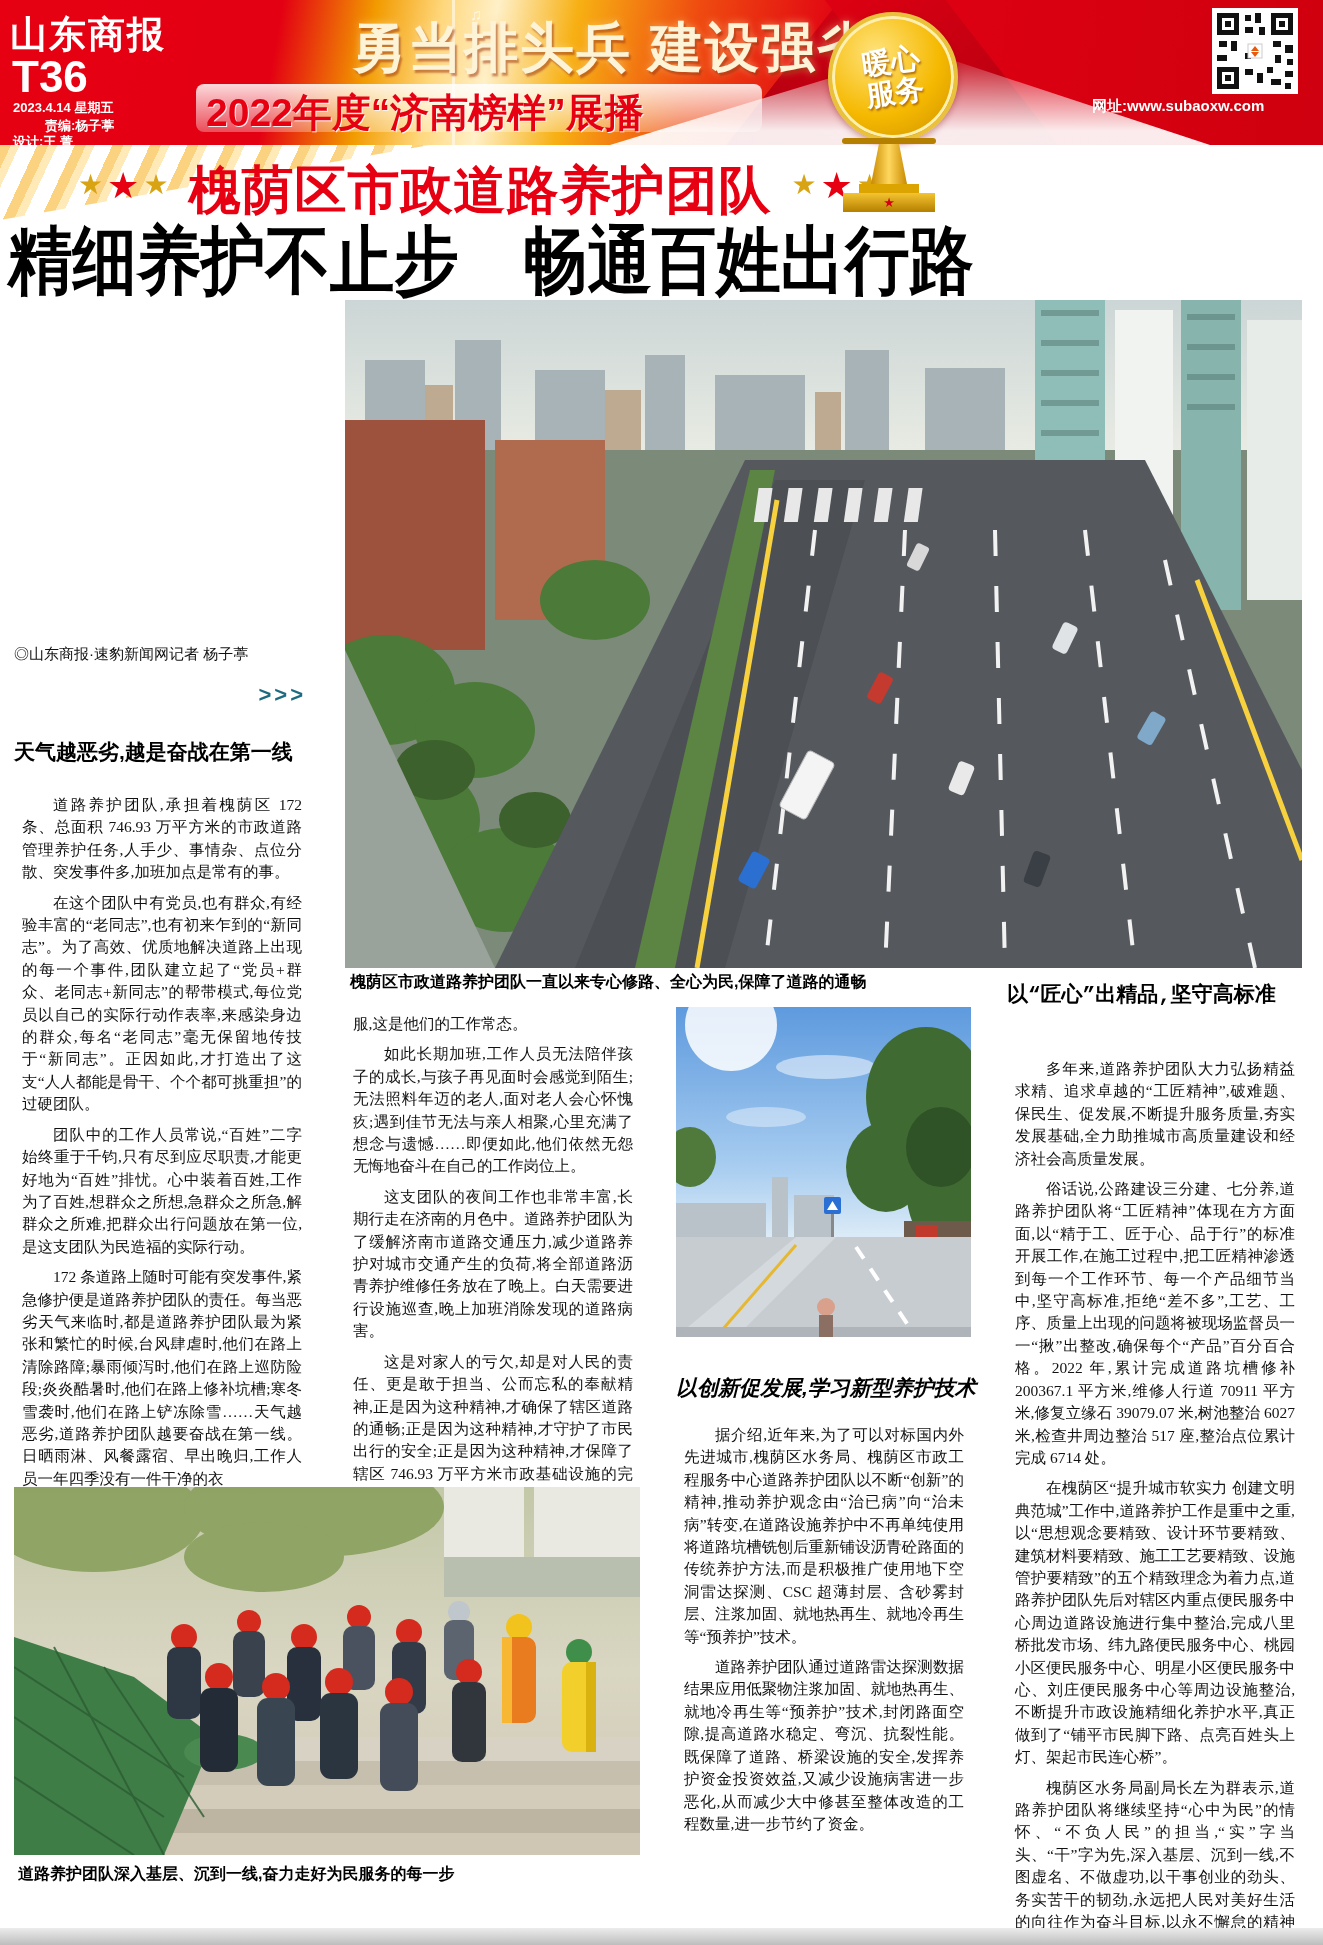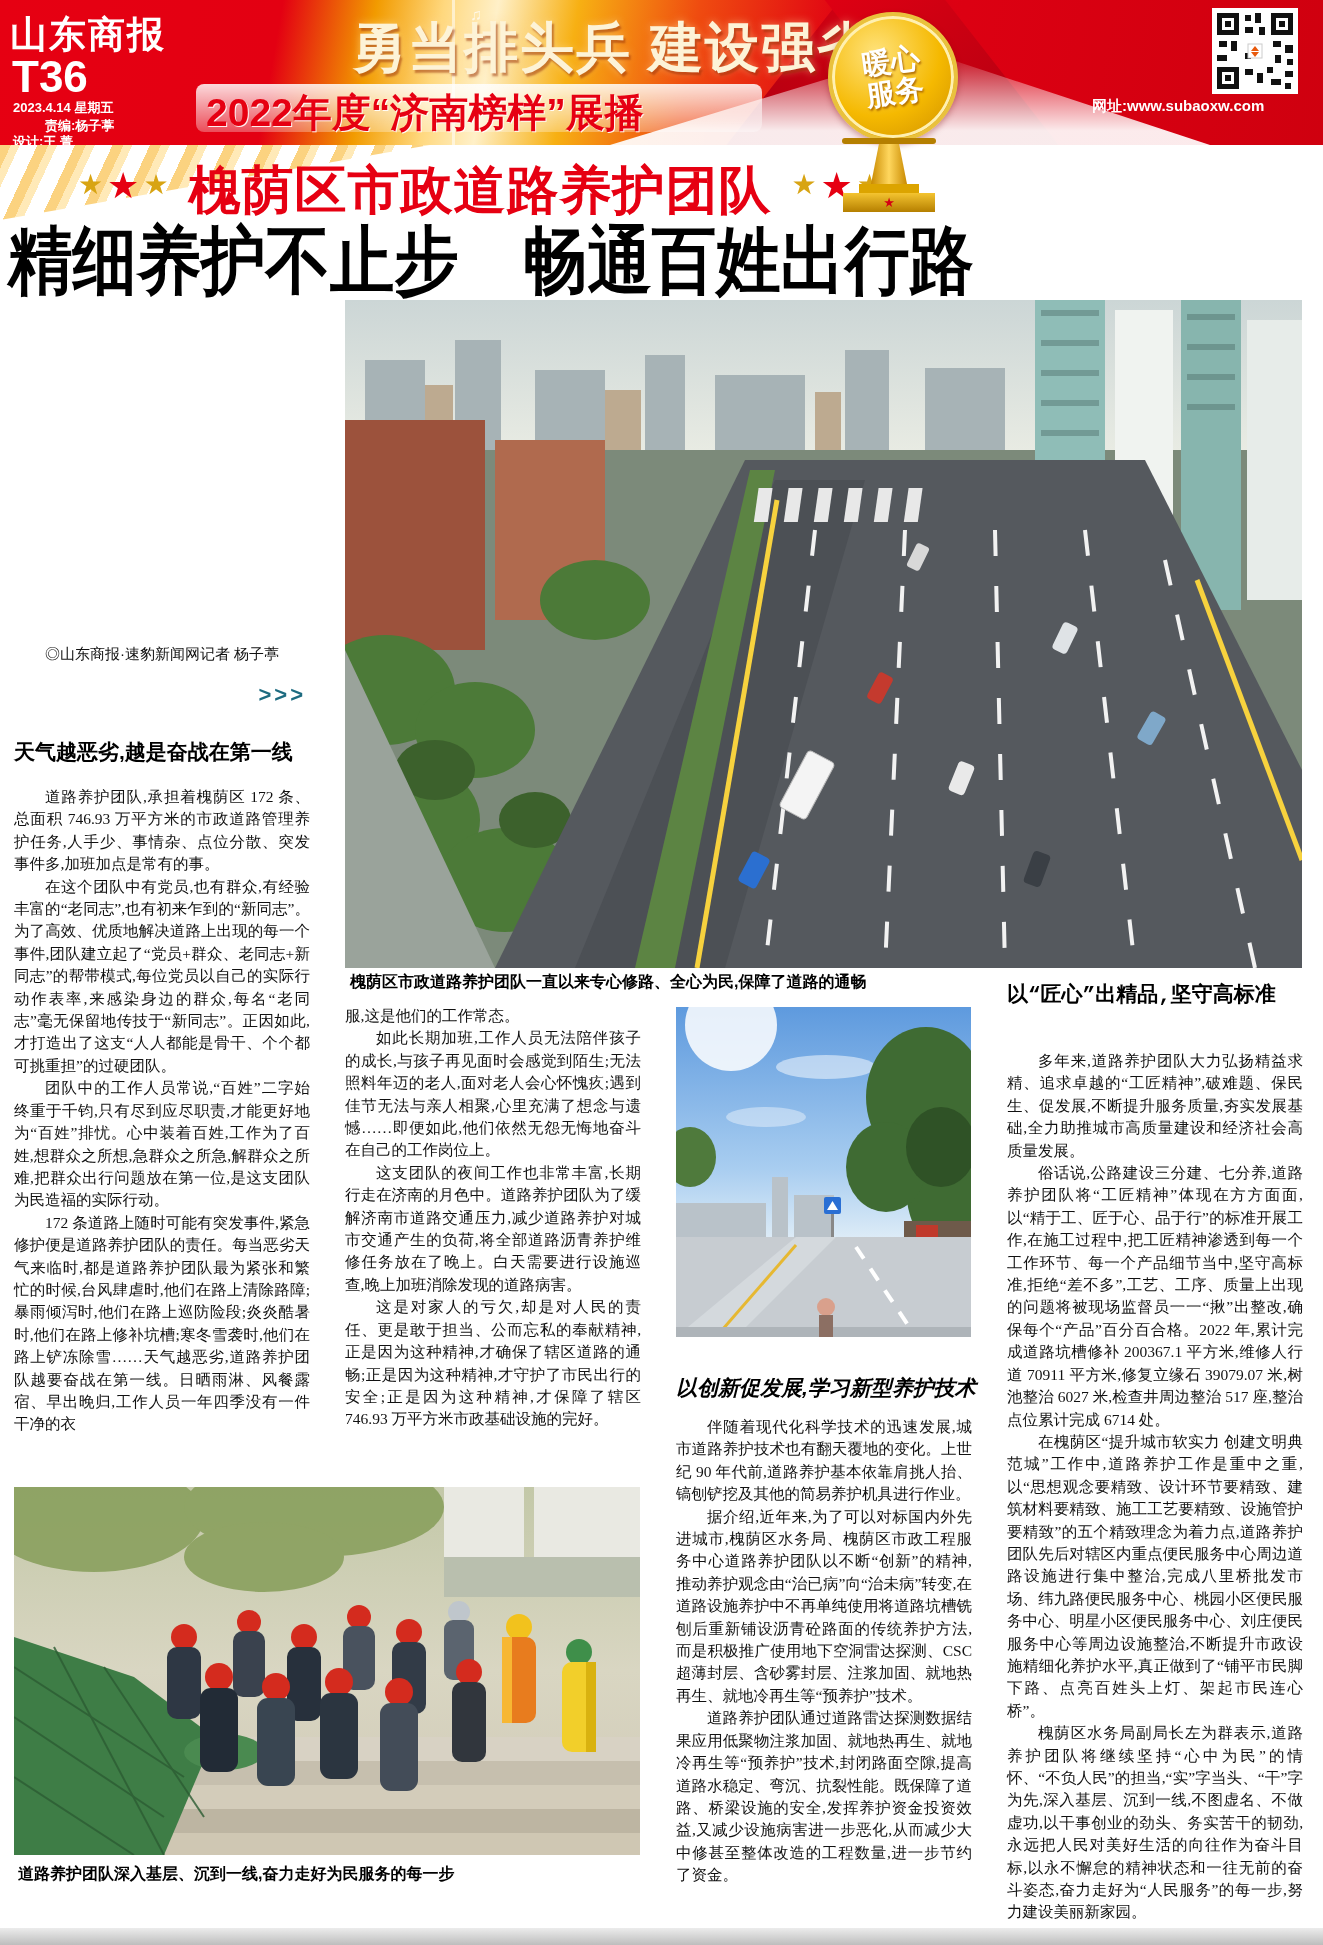--- a/index.html
+++ b/index.html
@@ -51,24 +51,24 @@
   
   .kicker{left:0;top:156px;width:960px;text-align:center;white-space:nowrap;z-index:1;}
   .kicker .txt{font:900 52px "Liberation Sans",sans-serif;color:#e60012;margin:0 16px;letter-spacing:1px;}
   .star{display:inline-block;vertical-align:14px;}
   .star.g{color:#d8a413;font-size:28px;}
   .star.r{color:#e60012;font-size:36px;vertical-align:10px;}
   .headline{left:8px;top:212px;font:900 74px "Liberation Sans",sans-serif;color:#000;white-space:pre;
     transform:scaleX(.87);transform-origin:left top;letter-spacing:0;}
   
   .col{width:296px;font-size:15.5px;line-height:22.4px;text-align:justify;color:#111;z-index:1;}
-  .col p{margin:0;text-indent:2em;}
+  .col p{margin:8px;text-indent:2em;}
   .noindent-first p:first-child{text-indent:0;}
   .intro{left:14px;top:388px;width:296px;font-size:18px;line-height:24.6px;text-align:justify;text-indent:2em;color:#111;}
-  .byline{left:14px;top:645px;width:296px;text-align:center;font:15px "Liberation Sans",sans-serif;color:#111;}
+  .byline{left:14px;top:645px;width:296px;text-align:left;font:15px "Liberation Sans",sans-serif;color:#111;}
   .more{left:14px;top:682px;width:292px;text-align:right;color:#1d6b80;
     font:900 22px "Liberation Sans",sans-serif;letter-spacing:3px;}
   .sec-head{font:900 21px "Liberation Sans",sans-serif;color:#000;white-space:nowrap;z-index:1;}
   .h-weather{left:14px;top:738px;}
   .h-innov{left:676px;top:1374px;font-style:italic;}
   .h-craft{left:1007px;top:980px;font-family:Liberation Mono, monospace;}
   .col1{left:14px;top:786px;}
   .col2{left:345px;top:1005px;}
   .col3{left:676px;top:1416px;}
   .col4{left:1007px;top:1050px;}
@@ -344,21 +344,20 @@
       <g stroke="#e6b832" stroke-width="3">
           <line x1="120" y1="238" x2="40" y2="330"></line>
         </g>
       <rect x="0" y="320" width="295" height="10" fill="#aeb4b9"></rect>
       <circle cx="150" cy="300" r="9" fill="#d9a08c"></circle>
         <rect x="143" y="308" width="14" height="22" fill="#8c6f63"></rect>
     </svg>
   </div>
   <div class="abs sec-head h-innov">以创新促发展,学习新型养护技术</div>
   <div class="abs col col3">
-      <p>伴随着现代化科学技术的迅速发展,城市道路养护技术也有翻天覆地的变化。上世纪 90 年代前,道路养护基本依靠肩挑人抬、镐刨铲挖及其他的简易养护机具进行作业。</p>
       <p>据介绍,近年来,为了可以对标国内外先进城市,槐荫区水务局、槐荫区市政工程服务中心道路养护团队以不断“创新”的精神,推动养护观念由“治已病”向“治未病”转变,在道路设施养护中不再单纯使用将道路坑槽铣刨后重新铺设沥青砼路面的传统养护方法,而是积极推广使用地下空洞雷达探测、CSC 超薄封层、含砂雾封层、注浆加固、就地热再生、就地冷再生等“预养护”技术。</p>
       <p>道路养护团队通过道路雷达探测数据结果应用低聚物注浆加固、就地热再生、就地冷再生等“预养护”技术,封闭路面空隙,提高道路水稳定、弯沉、抗裂性能。既保障了道路、桥梁设施的安全,发挥养护资金投资效益,又减少设施病害进一步恶化,从而减少大中修甚至整体改造的工程数量,进一步节约了资金。</p>
     </div>
 
   <div class="abs sec-head h-craft">以“匠心”出精品,坚守高标准</div>
   <div class="abs col col4">
       <p>多年来,道路养护团队大力弘扬精益求精、追求卓越的“工匠精神”,破难题、保民生、促发展,不断提升服务质量,夯实发展基础,全力助推城市高质量建设和经济社会高质量发展。</p>
       <p>俗话说,公路建设三分建、七分养,道路养护团队将“工匠精神”体现在方方面面,以“精于工、匠于心、品于行”的标准开展工作,在施工过程中,把工匠精神渗透到每一个工作环节、每一个产品细节当中,坚守高标准,拒绝“差不多”,工艺、工序、质量上出现的问题将被现场监督员一一“揪”出整改,确保每个“产品”百分百合格。2022 年,累计完成道路坑槽修补 200367.1 平方米,维修人行道 70911 平方米,修复立缘石 39079.07 米,树池整治 6027 米,检查井周边整治 517 座,整治点位累计完成 6714 处。</p>
       <p>在槐荫区“提升城市软实力 创建文明典范城”工作中,道路养护工作是重中之重,以“思想观念要精致、设计环节要精致、建筑材料要精致、施工工艺要精致、设施管护要精致”的五个精致理念为着力点,道路养护团队先后对辖区内重点便民服务中心周边道路设施进行集中整治,完成八里桥批发市场、纬九路便民服务中心、桃园小区便民服务中心、明星小区便民服务中心、刘庄便民服务中心等周边设施整治,不断提升市政设施精细化养护水平,真正做到了“铺平市民脚下路、点亮百姓头上灯、架起市民连心桥”。</p>
       <p>槐荫区水务局副局长左为群表示,道路养护团队将继续坚持“心中为民”的情怀、“不负人民”的担当,“实”字当头、“干”字为先,深入基层、沉到一线,不图虚名、不做虚功,以干事创业的劲头、务实苦干的韧劲,永远把人民对美好生活的向往作为奋斗目标,以永不懈怠的精神状态和一往无前的奋斗姿态,奋力走好为“人民服务”的每一步,努力建设美丽新家园。</p>

